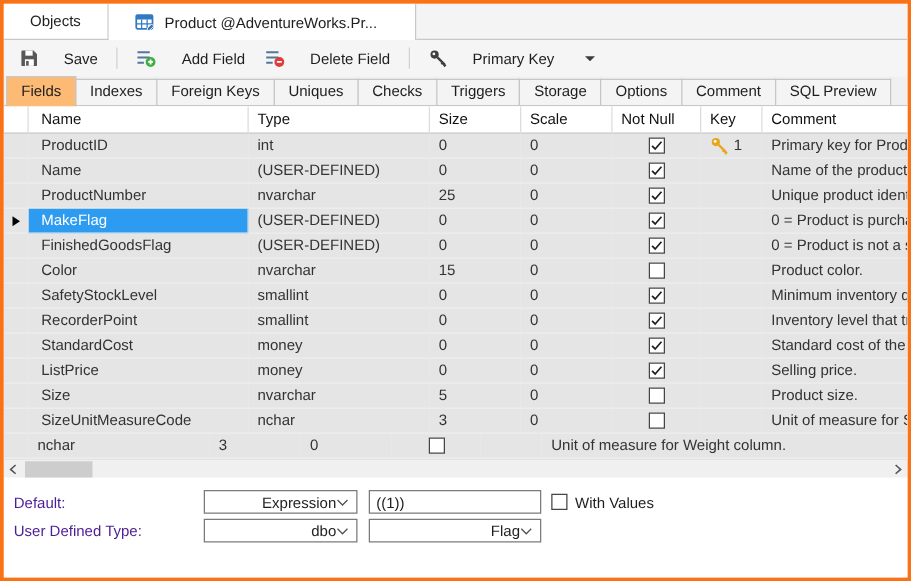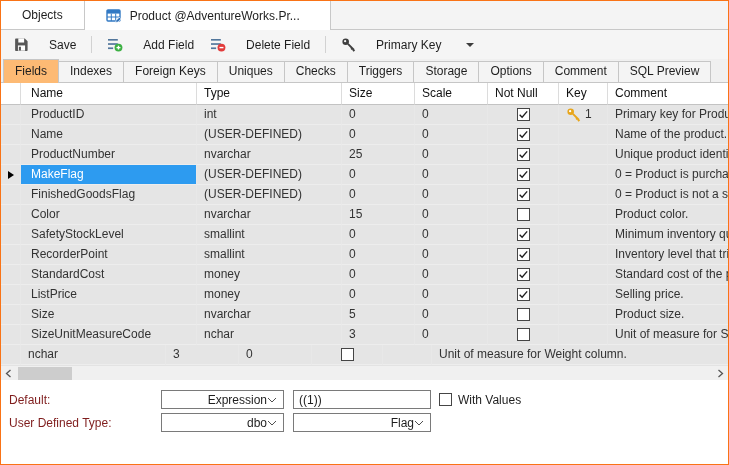--- a/index.html
+++ b/index.html
@@ -1,19 +1,19 @@
 <!DOCTYPE html>
 <html><head>
 <meta charset="utf-8">
 <style>
   * { box-sizing: border-box; margin: 0; padding: 0; }
   html,body { background: #fff; }
   .window {
     width: 729px; height: 465px;
-    border: 1px solid #f97316;
+    border: 3px solid #f97316;
     background: #fff;
     font-family: "Liberation Sans", sans-serif;
     font-size: 12px; color: #1e1e1e;
     display: flex; flex-direction: column;
     overflow: hidden; cursor: default;
     -webkit-user-select: none; user-select: none;
   }
   
   .doctabs { height: 29px; background: #f4f4f4; border-bottom: 1px solid #c8c8c8; display: flex; flex-shrink: 0; }
   .doctab { display: flex; align-items: center; gap: 7px; padding: 0 21px; background: #fff; border-right: 1px solid #c8c8c8; }
@@ -48,21 +48,21 @@
   .marker { width: 0; height: 0; border-left: 6px solid #000; border-top: 4px solid transparent; border-bottom: 4px solid transparent; }
   .cb { width: 13px; height: 13px; border: 1px solid #454545; background: #fff; display: inline-flex; align-items: center; justify-content: center; }
   
   .hscroll { height: 15px; background: #f0f0f0; border-top: 1px solid #e3e3e3; position: relative; flex-shrink: 0; }
   .harrow { position: absolute; top: 0; width: 15px; height: 14px; display: flex; align-items: center; justify-content: center; }
   .harrow.left { left: 0; } .harrow.right { right: 0; }
   .hthumb { position: absolute; left: 17px; top: 1px; width: 54px; height: 13px; background: #cdcdcd; }
   
   .panel { flex: 1; background: #fff; padding-top: 10px; }
   .prow { display: flex; align-items: center; height: 19px; margin-bottom: 4px; padding-left: 8px; }
-  .plabel { width: 152px; color: #7f1d1d; }
+  .plabel { width: 152px; color: #4c1d95; }
   .dd { height: 19px; border: 1px solid #7a7a7a; background: #fff; display: flex; align-items: center; justify-content: flex-end; padding-left: 6px; margin-right: 9px; }
   .dd1 { width: 123px; } .dd2 { width: 138px; margin-right: 8px; }
   .chev { margin-right: 6px; display: inline-flex; }
   .pinput { width: 138px; height: 19px; border: 1px solid #7a7a7a; padding-left: 5px; font: inherit; color: #1e1e1e; margin-right: 8px; outline: none; }
   .pcheck { width: 13px; height: 13px; border: 1px solid #454545; background: #fff; margin-right: 6px; flex-shrink: 0; }
 </style>
 </head>
 <body>
 
 <div class="window">

